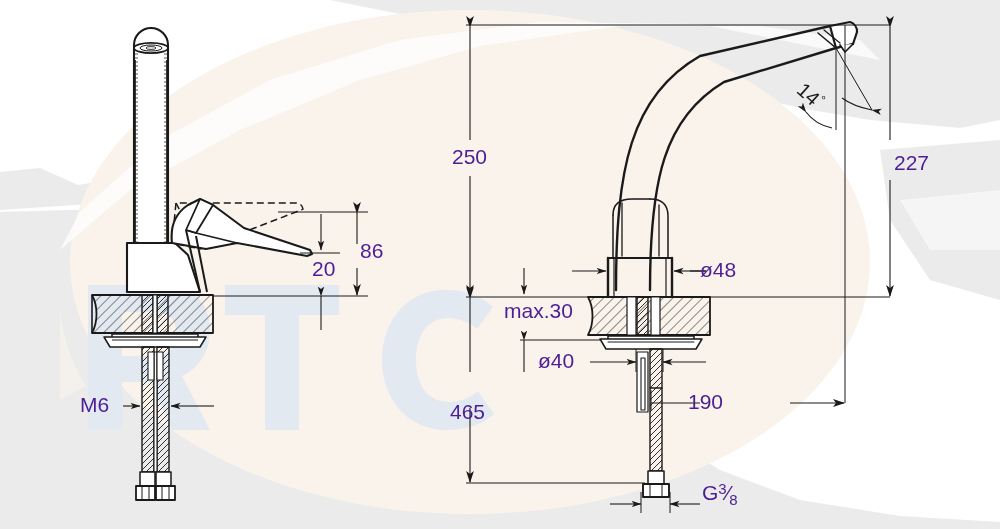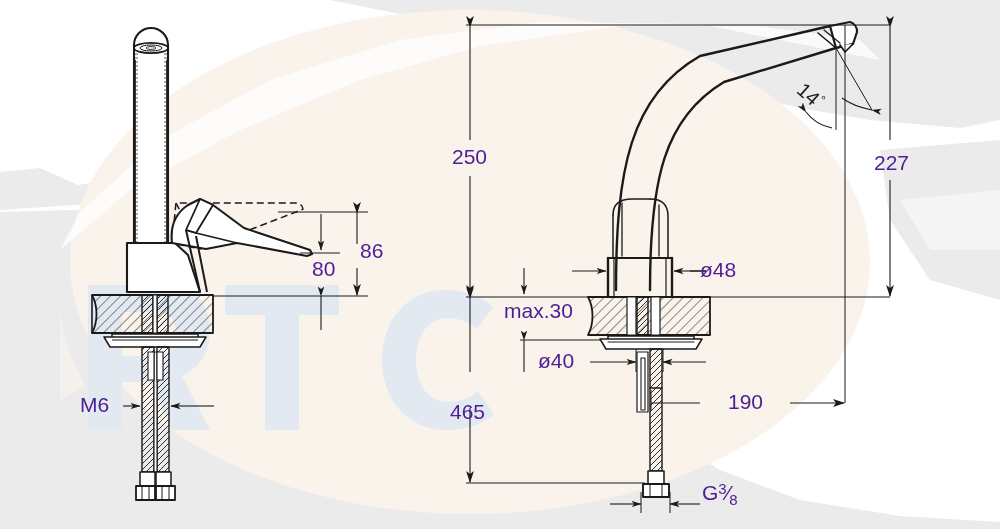--- a/index.html
+++ b/index.html
@@ -277,37 +277,37 @@
       <line x1="610" y1="504" x2="641" y2="504" marker-end="url(#arS)"></line>
       <line x1="700" y1="504" x2="670" y2="504" marker-end="url(#arS)"></line>
       <line x1="641" y1="492" x2="641" y2="513" stroke-width="1"></line>
       <line x1="670" y1="492" x2="670" y2="513" stroke-width="1"></line>
     </g>
   </g>
 </svg>
 
 <div class="lbl" style="left:360px; top:240px;">86</div>
 
-<div class="lbl" style="left:312px; top:258px;">80</div>
+<div class="lbl" style="left:312px; top:258px;">20</div>
 
 <div class="lbl" style="left:80px; top:394px;">M6</div>
 
 <div class="lbl" style="left:452px; top:146px;">250</div>
 
 <div class="lbl" style="left:450px; top:381px;margin-top:20px;">465</div>
 
 <div class="lbl" style="left:504px; top:300px;">max.30</div>
 
 <div class="lbl" style="left:538px; top:350px;">ø40</div>
 
 <div class="lbl" style="left:700px; top:259px;">ø48</div>
 
-<div class="lbl" style="left:874px; top:152px;">227</div>
-
-<div class="lbl" style="left:728px; top:391px;">190</div>
+<div class="lbl" style="left:894px; top:152px;">227</div>
+
+<div class="lbl" style="left:688px; top:391px;">190</div>
 
 <div class="ang" style="left:808px; top:78px;"><span>14</span><span class="deg">°</span></div>
 
 <div class="lbl" style="left:702px; top:482px;">
   <span class="frac">
     <span class="s">G</span><span class="n">3</span><span class="s">⁄</span><span class="d">8</span>
   </span>
 </div>
 
 </div>

